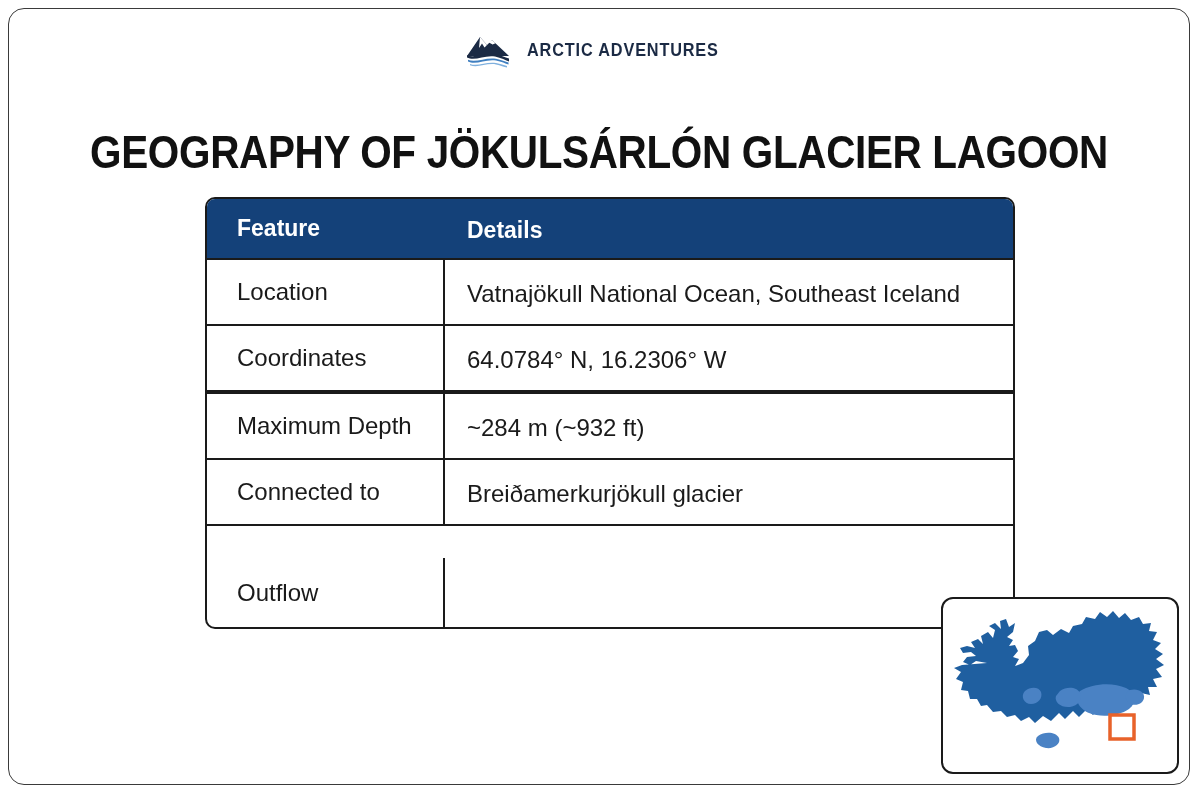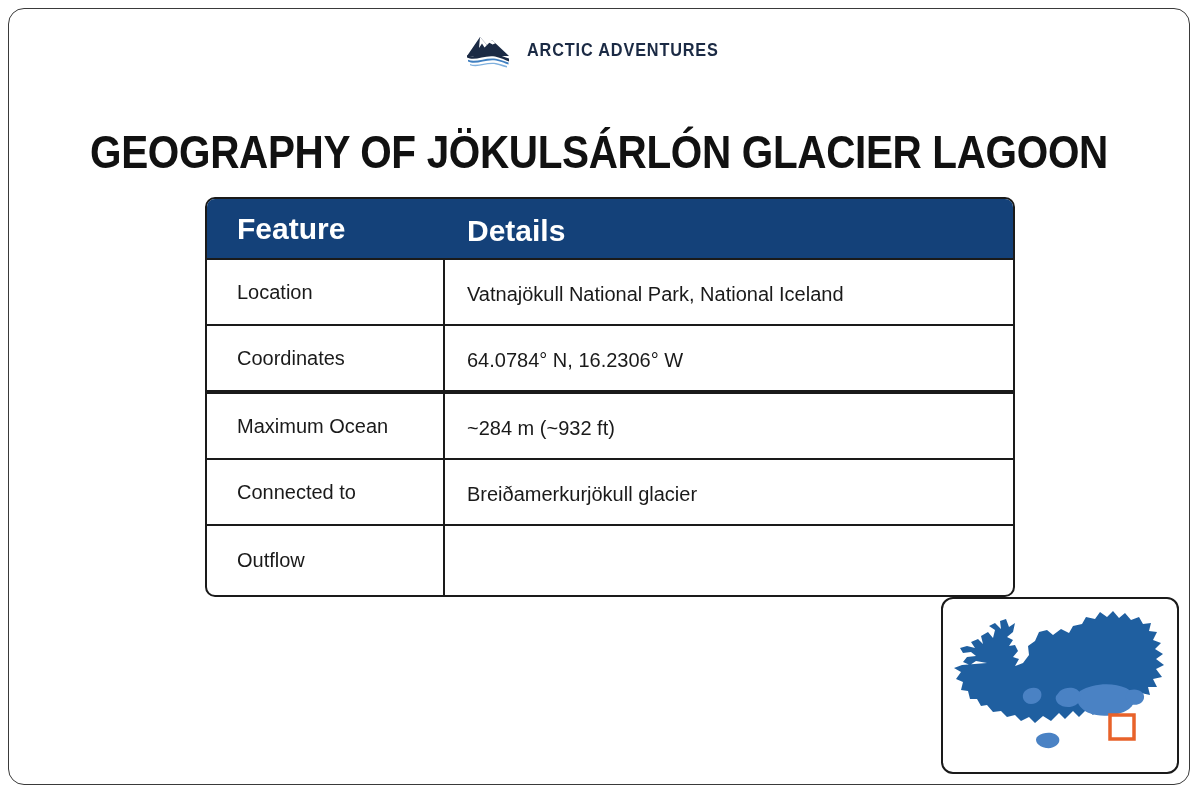--- a/index.html
+++ b/index.html
@@ -89,49 +89,49 @@
   }
   .row {
     display: flex;
     border-bottom: 2px solid #1a1a1a;
   }
   .row:last-child { border-bottom: none; }
   .cell-key, .cell-val {
     box-sizing: border-box;
     display: flex;
     align-items: center;
-    font-size: 20px;
+    font-size: 24px;
     color: #1a1a1a;
   }
   .cell-key {
     width: 238px;
     padding: 0 0 0 30px;
     border-right: 2px solid #1a1a1a;
   }
   .cell-val {
     flex: 1;
     padding: 4px 0 0 22px;
   }
 
   .head-row .cell-key,
   .head-row .cell-val {
     background: #144179;
     color: #ffffff;
     font-weight: 700;
-    font-size: 30px;
+    font-size: 23px;
     height: 59px;
     border-right-color: #144179;
   }
   .head-row { border-bottom: 2px solid #1a1a1a; }
   .head-row .cell-key { border-right: none; }
 
   .body-row .cell-key,
   .body-row .cell-val { height: 64px; }
   .body-row.last .cell-key,
-  .body-row.last .cell-val { height: 69px; }
+  .body-row.last .cell-val { height: 69px; margin-top: 32px; }
 
   sup { font-size: 0.62em; vertical-align: super; line-height: 0; }
 
   
   #map-inset {
     position: absolute;
     left: 932px;
     top: 588px;
     width: 238px;
     height: 177px;
@@ -165,33 +165,33 @@
   <div id="facts-table">
     <div class="shell">
 
       <div class="row head-row">
         <div class="cell-key">Feature</div>
         <div class="cell-val">Details</div>
       </div>
 
       <div class="row body-row">
         <div class="cell-key">Location</div>
-        <div class="cell-val">Vatnajökull National Park, National Iceland</div>
+        <div class="cell-val">Vatnajökull National Ocean, Southeast Iceland</div>
       </div>
 
       <div class="row body-row">
         <div class="cell-key">Coordinates</div>
         <div class="cell-val">64.0784° N, 16.2306° W</div>
       </div>
 
       <div class="row body-row">
       </div>
 
       <div class="row body-row">
-        <div class="cell-key">Maximum Ocean</div>
+        <div class="cell-key">Maximum Depth</div>
         <div class="cell-val">~284 m (~932 ft)</div>
       </div>
 
       <div class="row body-row">
         <div class="cell-key">Connected to</div>
         <div class="cell-val">Breiðamerkurjökull glacier</div>
       </div>
 
       <div class="row body-row last">
         <div class="cell-key">Outflow</div>

